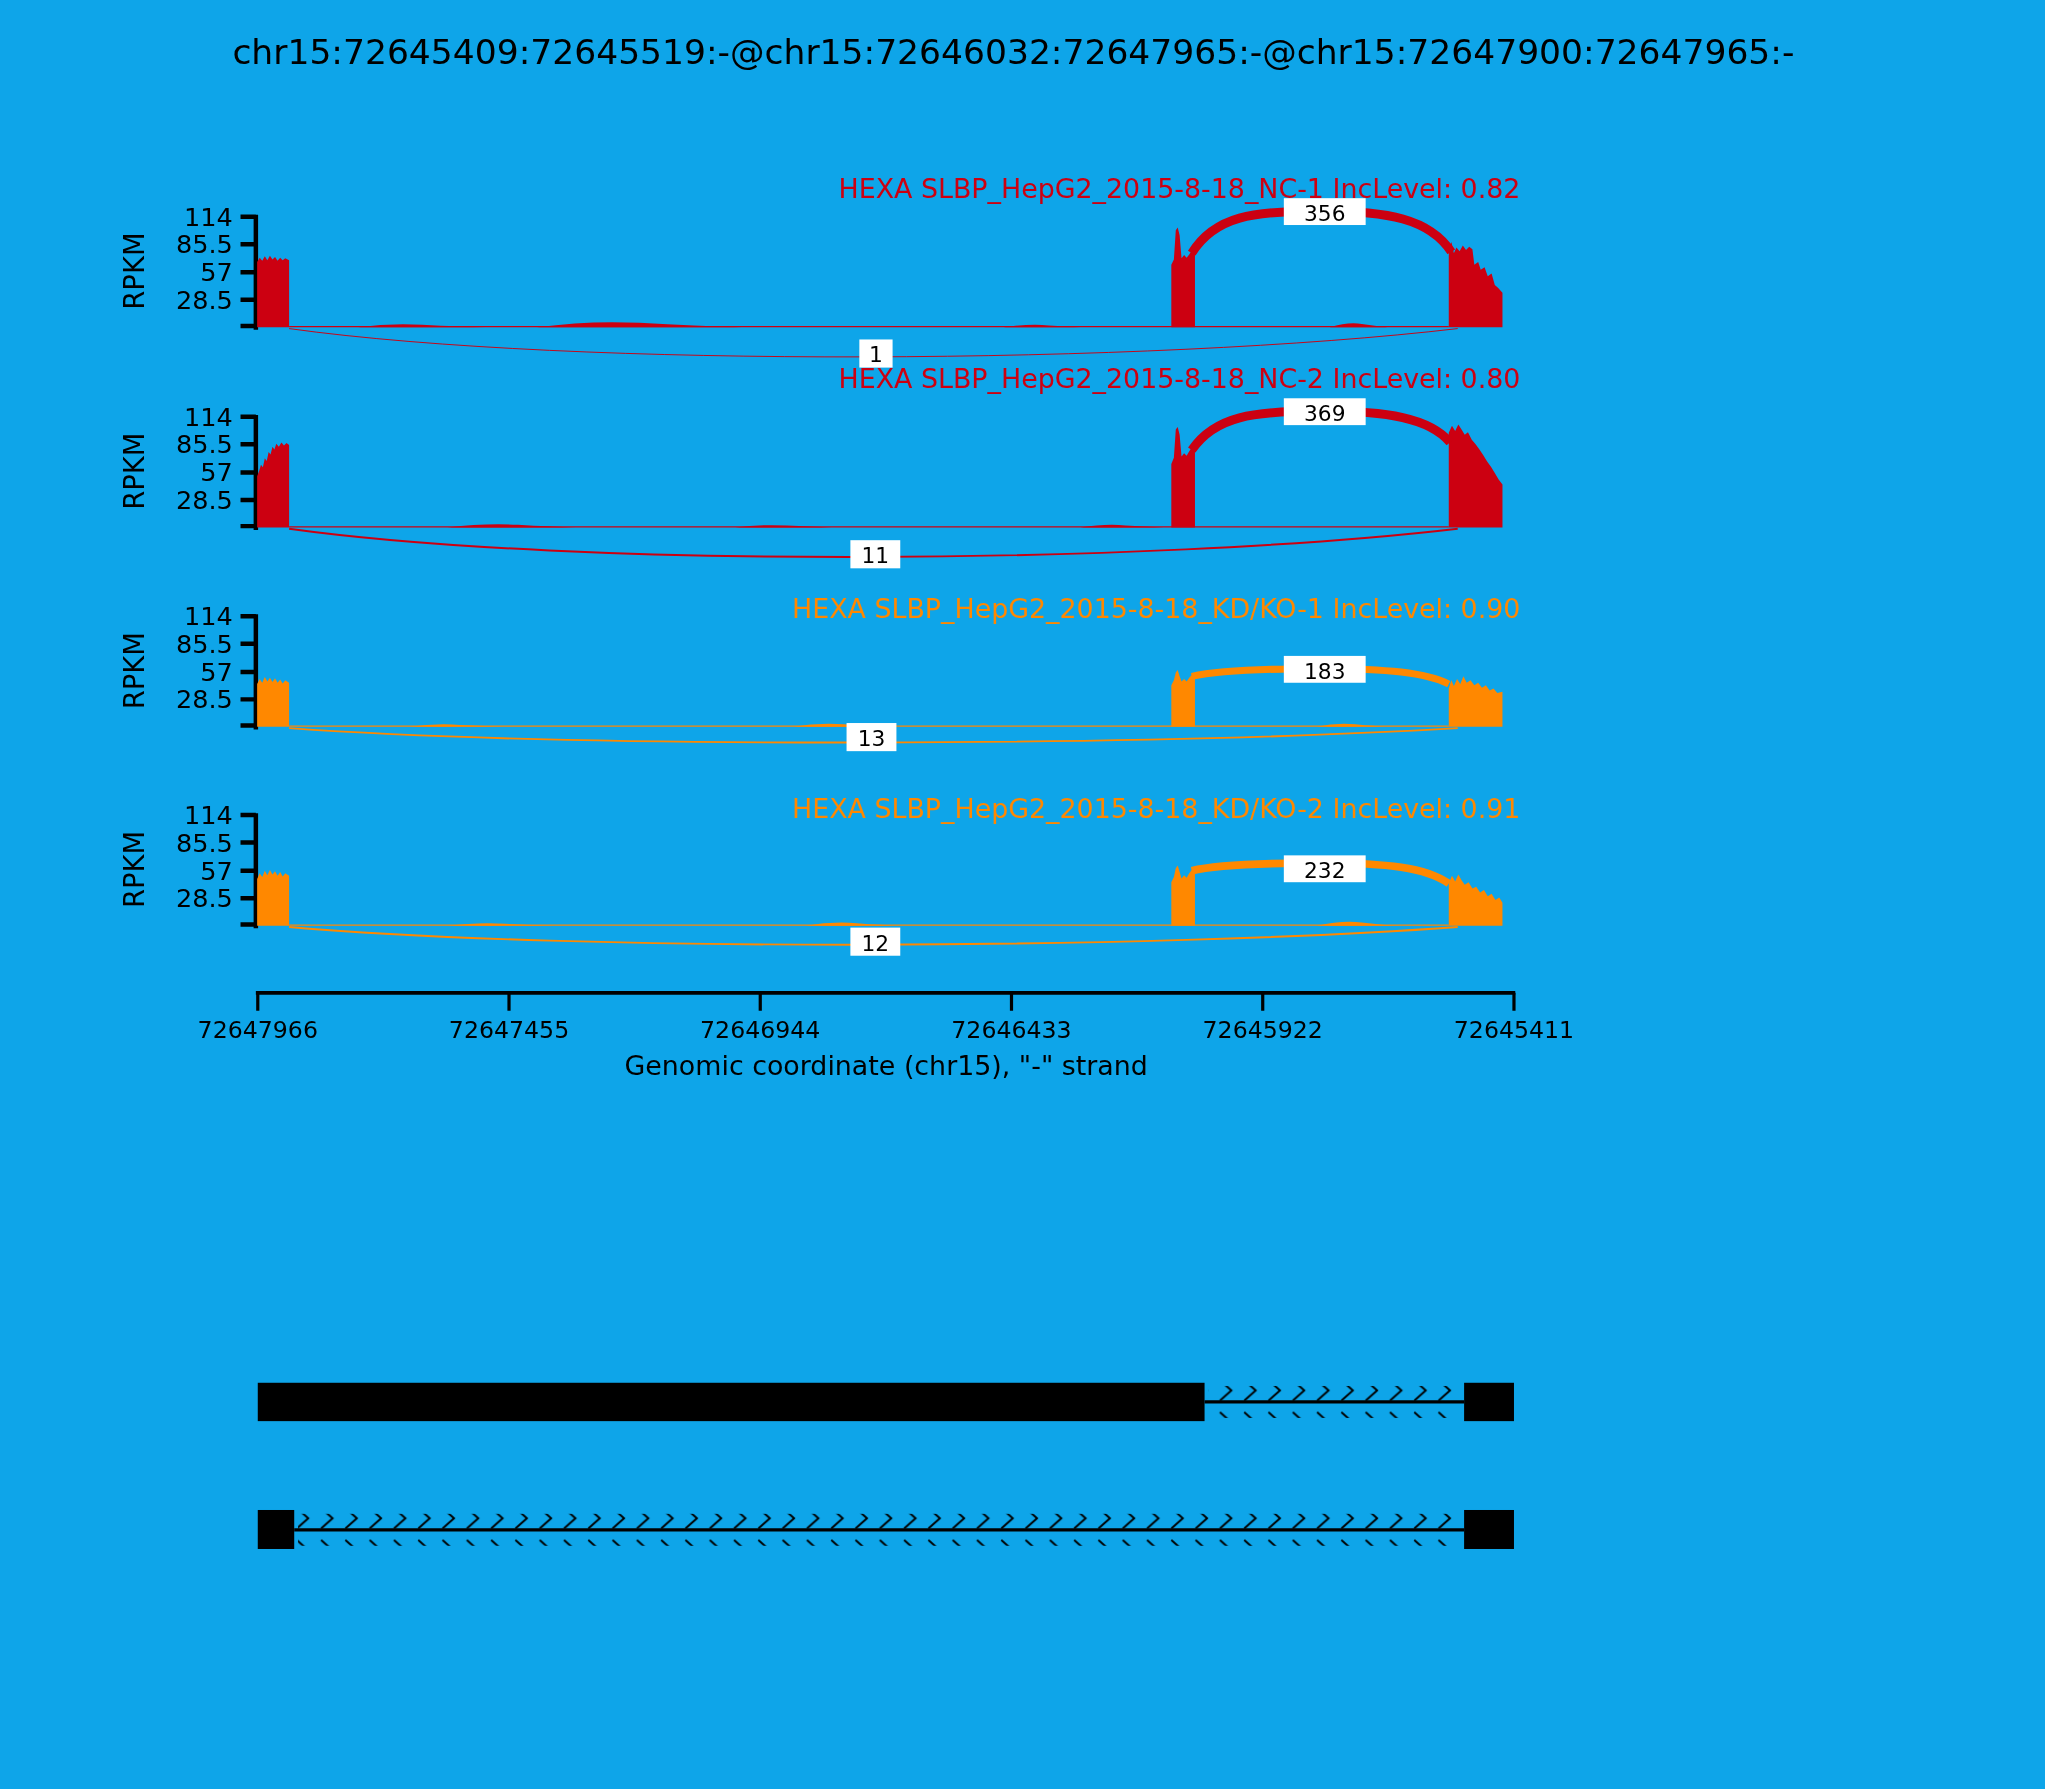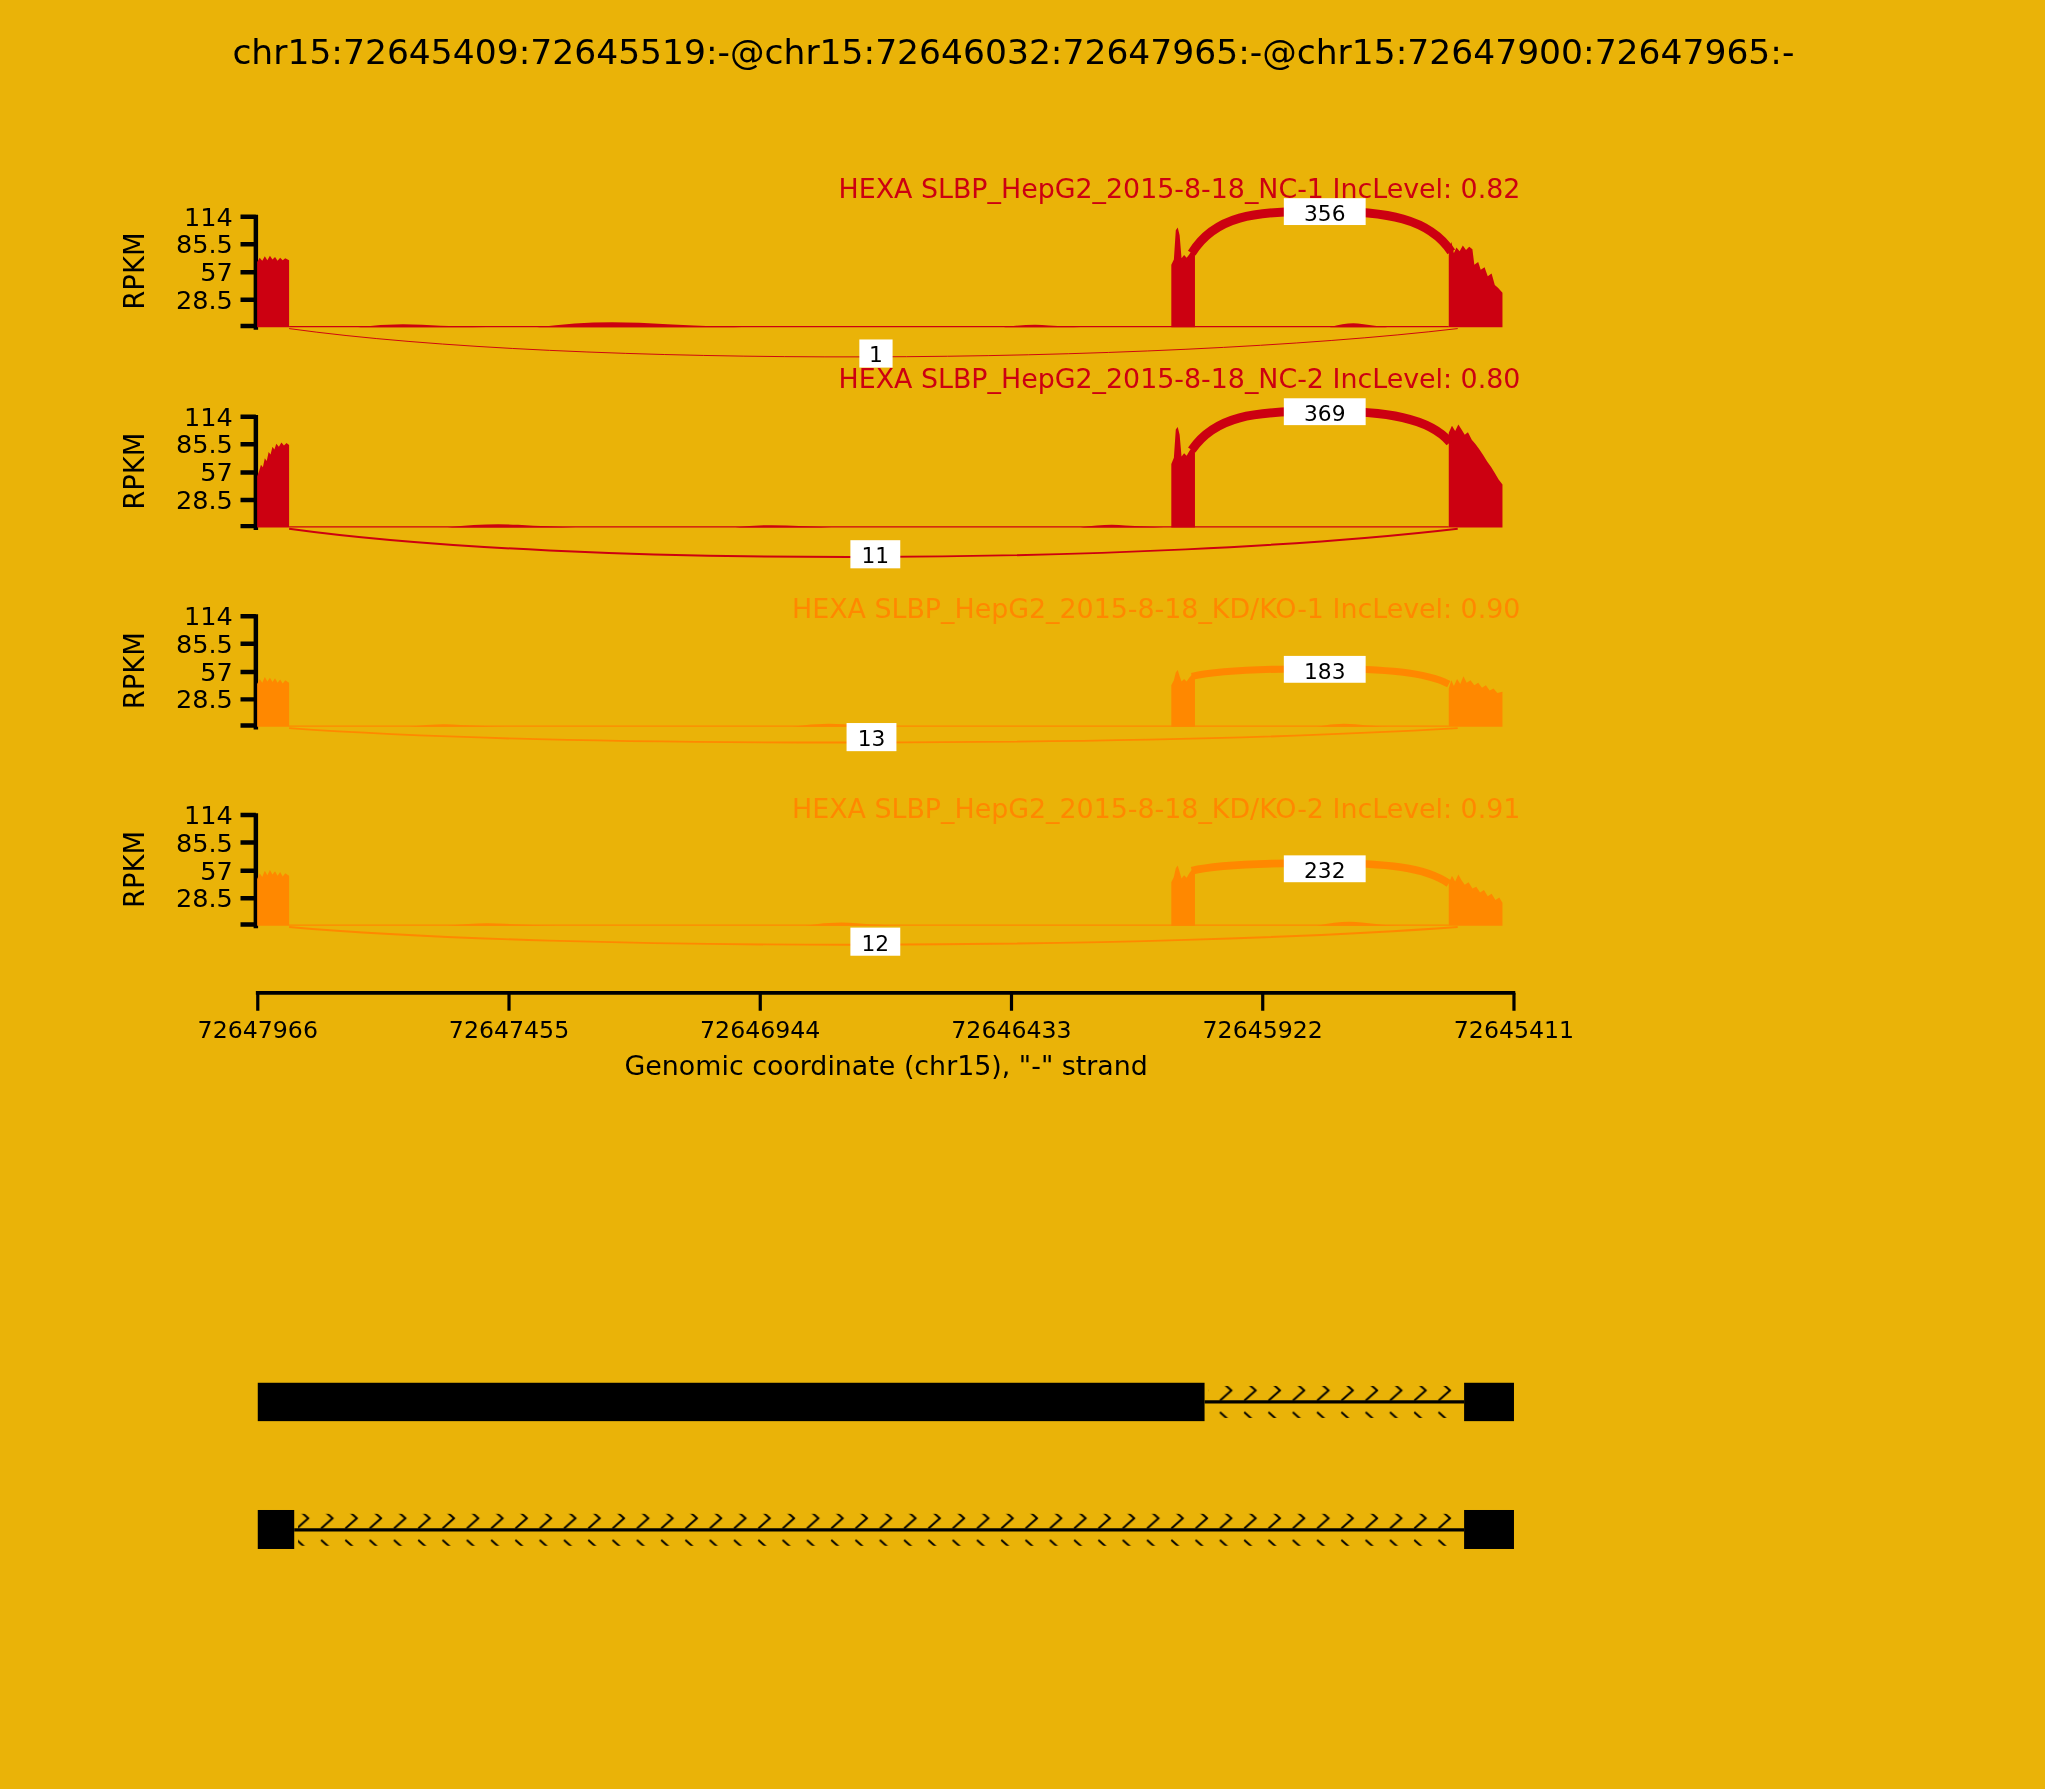--- a/index.html
+++ b/index.html
@@ -1,16 +1,16 @@
 <!DOCTYPE html>
 <html style="--c-nc: #CC0011; --c-kd: #FF8800;font-size:10.2px"><head>
 <meta charset="utf-8">
 <style>
   html,body{margin:0;padding:0;background:#ffffff;}
-  .page{position:relative;width:2046px;height:1790px;background:#eab308;overflow:hidden;}
+  .page{position:relative;width:2046px;height:1790px;background:#0ea5e9;overflow:hidden;}
   svg{display:block;width:100%;height:100%;}
   text{font-family:"DejaVu Sans","Liberation Sans",sans-serif;fill:#000000;}
   .main-title{font-size:54px;text-anchor:middle;}
   .track-title{font-size:42px;text-anchor:end;}
   .ytick{font-size:40px;text-anchor:end;}
   .rpkm{font-size:43px;text-anchor:middle;}
   .xtick{font-size:37px;text-anchor:middle;}
   .xlabel{font-size:42px;text-anchor:middle;}
   .jcount{font-size:34px;text-anchor:middle;}
   .f-nc{fill:var(--c-nc,#CC0011);}

